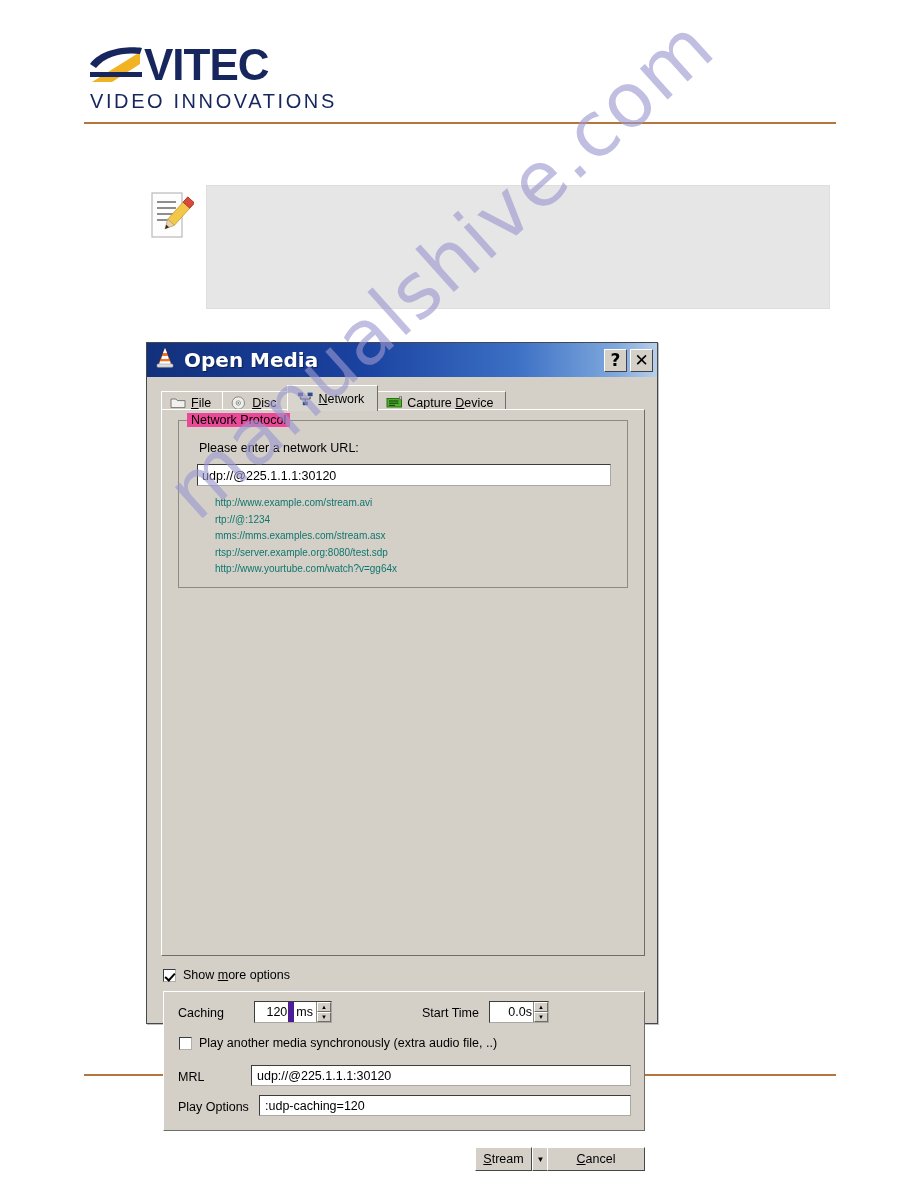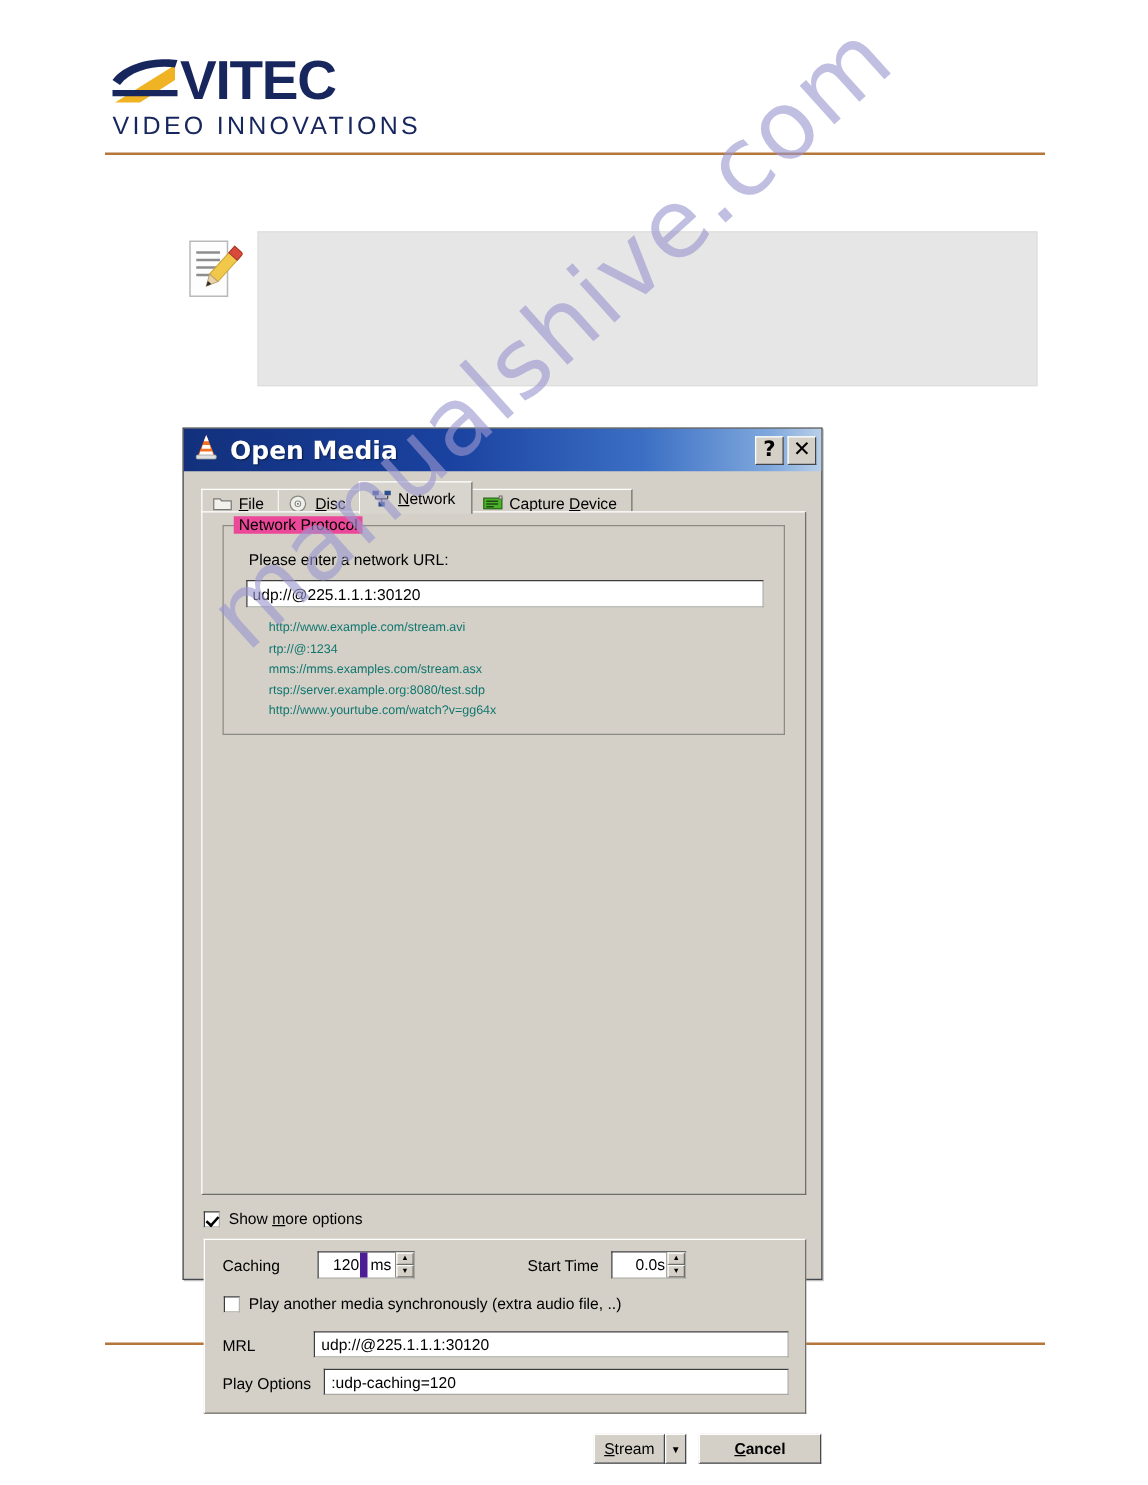--- a/index.html
+++ b/index.html
@@ -575,21 +575,21 @@
     <div class="txtfield" style="left:95px; top:103px; width:372px;">:udp-caching=120</div>
   </div>
 
   <div class="buttonbar">
     <div class="btn" style="left:328px; top:4px; width:57px;">
       <span><u>S</u>tream</span>
     </div>
     <div class="btn-split" style="left:385px; top:4px;">
       <span>▼</span>
     </div>
-    <div class="btn" style="left:412px; top:4px; width:98px;font-weight:bold;">
+    <div class="btn" style="left:400px; top:4px; width:98px;">
       <span><u>C</u>ancel</span>
     </div>
   </div>
 </div>
 
 <div id="watermark">manualshive.com</div>
 
 <div class="rule-orange" id="rule-bottom"></div>
 
 </body></html>

